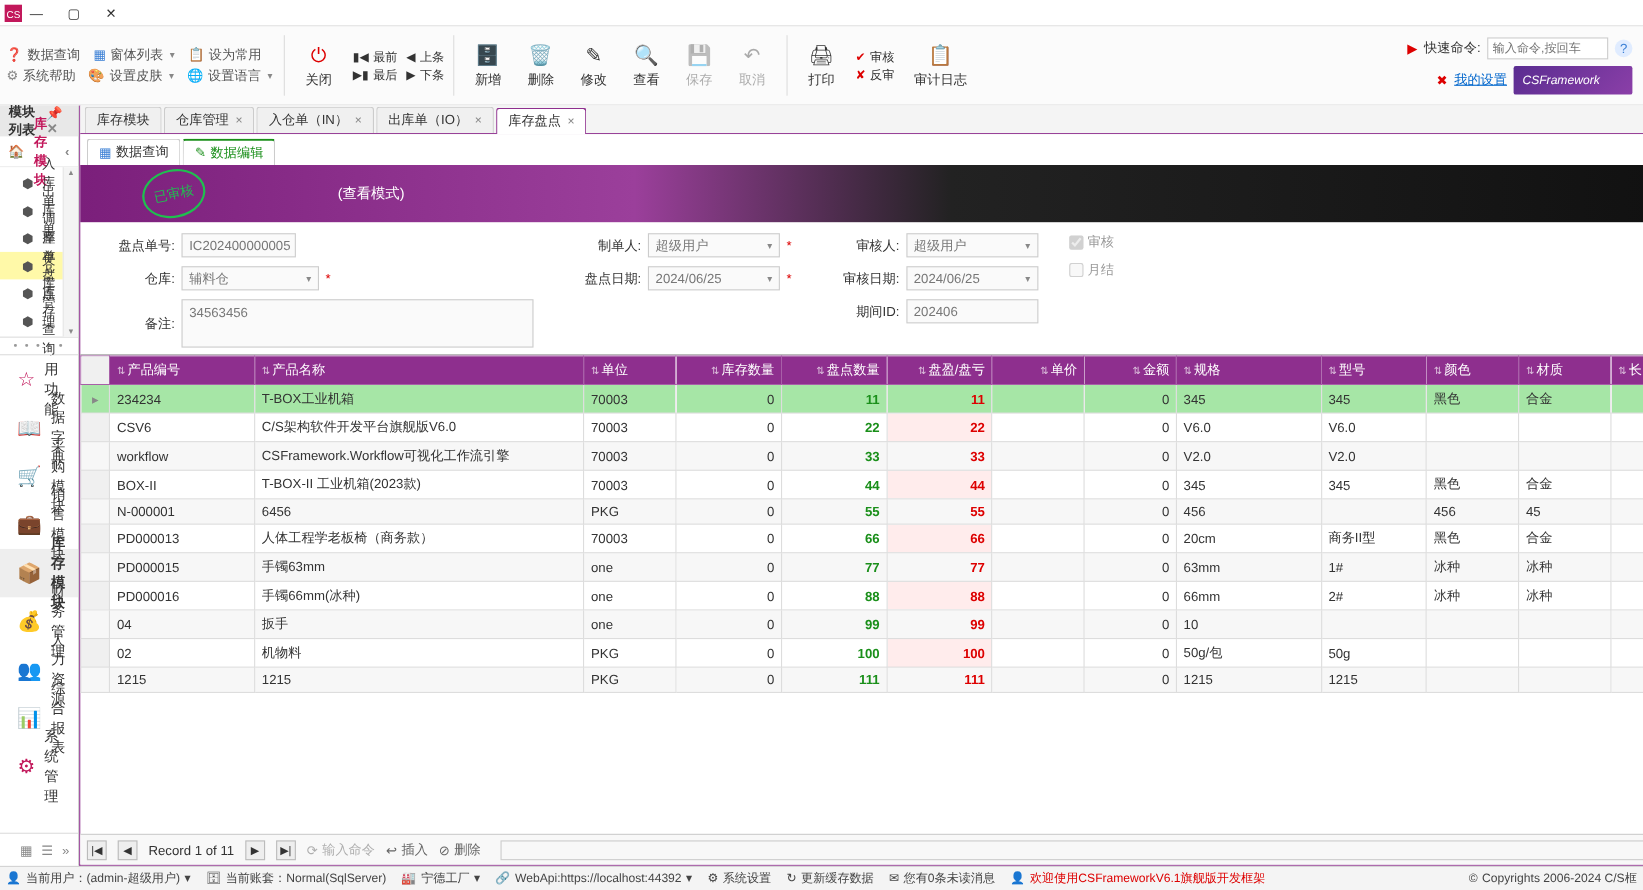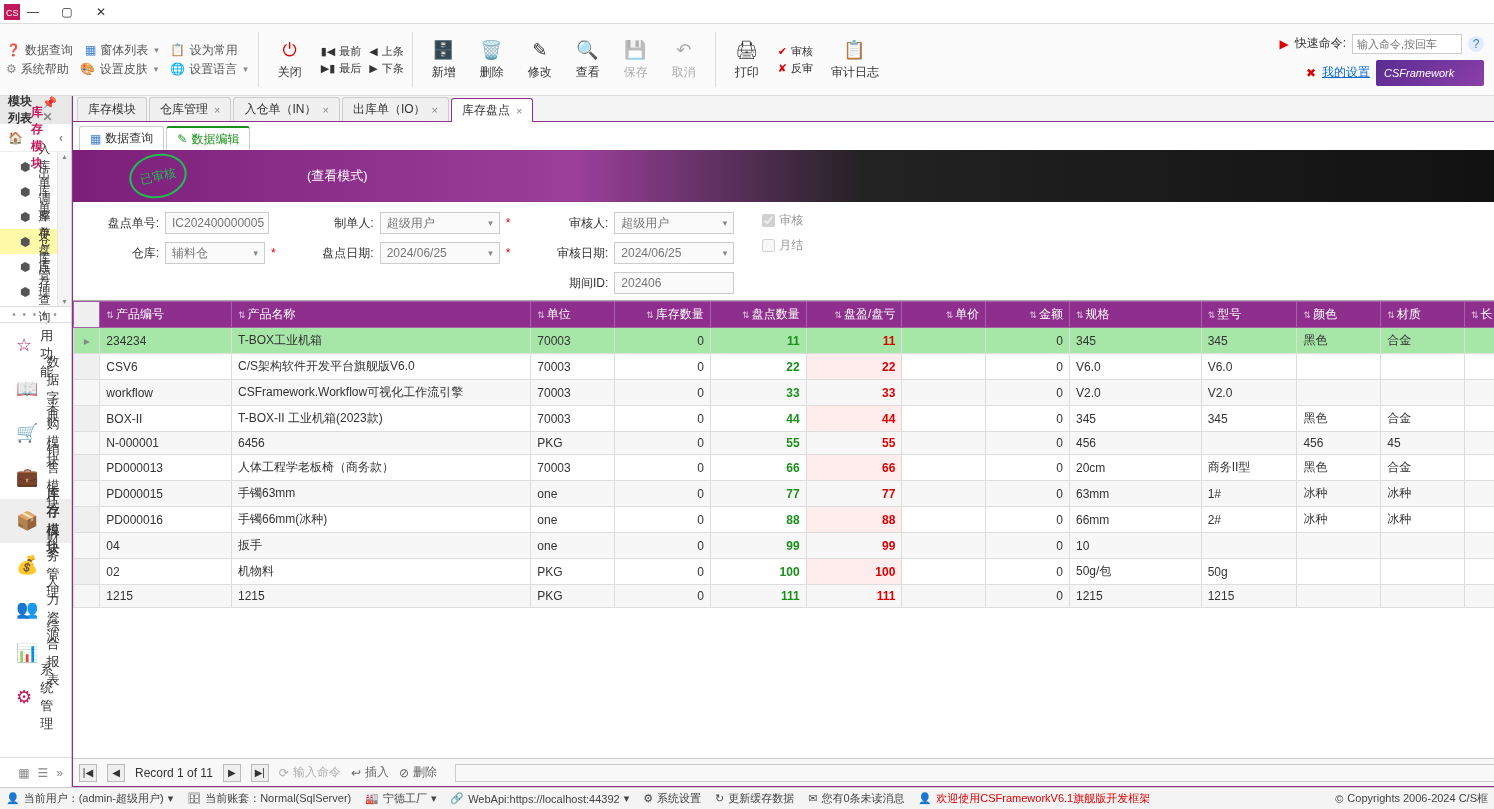--- a/index.html
+++ b/index.html
@@ -359,24 +359,28 @@
     </div>
 
     <div class="form-area">
       <div class="form-col">
         <div class="form-row">
             <label>盘点单号:</label>
             <div class="val" style="width:104px">IC202400000005</div>
           </div>
         <div class="form-row">
             <label>仓库:</label>
-            <div class="val dd" style="width:100px">
+            <div class="val dd" style="width:125px">
               <span>辅料仓</span>
             </div>
             <span class="req">*</span>
+          </div>
+        <div class="form-row">
+            <label>备注:</label>
+            <textarea readonly="" style="">34563456</textarea>
           </div>
       </div>
       <div class="form-col">
         <div class="form-row">
             <label>制单人:</label>
             <div class="val dd" style="width:120px">
               <span>超级用户</span>
             </div>
             <span class="req">*</span>
           </div>

